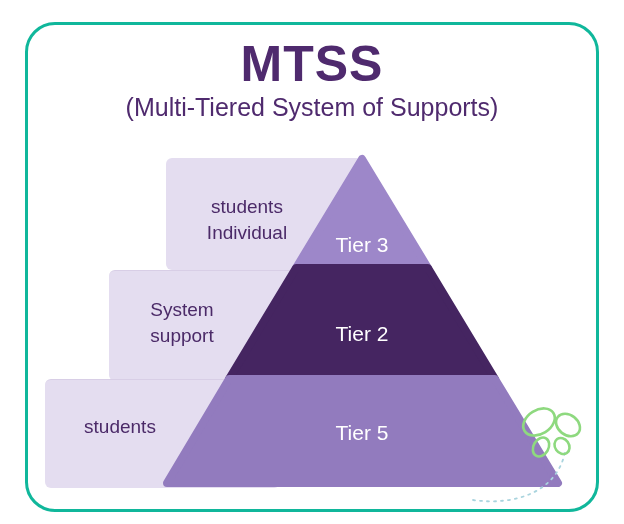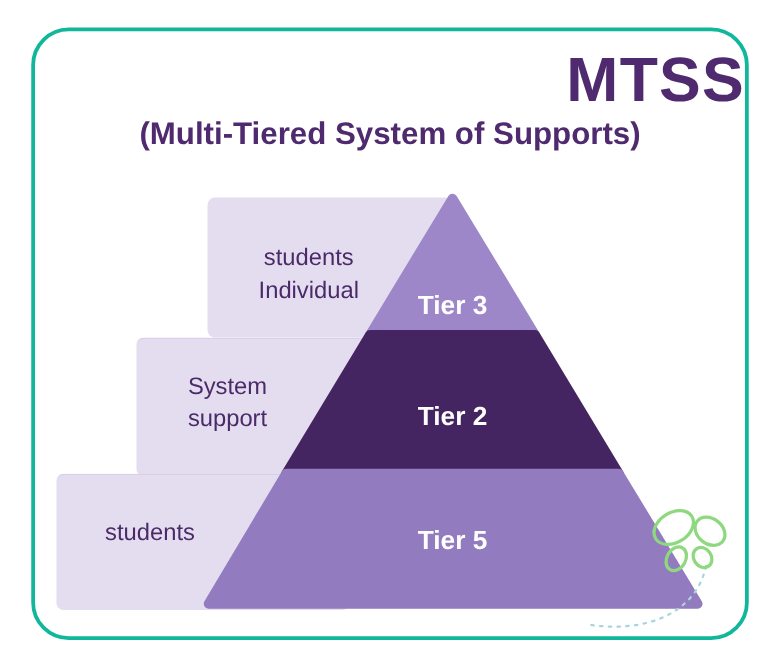--- a/index.html
+++ b/index.html
@@ -8,45 +8,45 @@
     font-family:"Liberation Sans", sans-serif;overflow:hidden;
   }
   .card{
     position:absolute;left:25px;top:22px;width:574px;height:490px;
     box-sizing:border-box;border:3px solid #10b79b;border-radius:30px;
     background:#ffffff;
   }
   .header{position:absolute;left:0;right:0;top:14px;text-align:center;}
   .title{
     margin:0;font-size:50px;line-height:1.0;font-weight:bold;
-    color:#4f2a6e;letter-spacing:1px;text-align:right;
+    color:#4f2a6e;letter-spacing:1px;
   }
   .subtitle{
-    margin:5px 0 0 0;font-size:25px;line-height:1.1;font-weight:bold;
+    margin:5px 0 0 0;font-size:25px;line-height:1.1;font-weight:normal;
     color:#4f2a6e;
   }
   .diagram{position:absolute;left:-3px;top:-3px;width:574px;height:490px;}
   .step{
     position:absolute;background:#e4ddf0;border-radius:6px;
   }
   .step.s2,.step.s3{border-top:1px solid rgba(160,140,190,0.18);}
   .step1{left:141px;top:136px;width:196px;height:112px;}
   .step2{left:84px;top:248px;width:221px;height:110px;}
   .step3{left:20px;top:357px;width:235px;height:108px;}
   .pyr-svg{position:absolute;left:0;top:0;width:574px;height:490px;}
   .step-label{
     position:absolute;width:140px;text-align:center;
     font-size:19px;line-height:26px;font-weight:500;color:#4b2a68;
   }
   .step-label.l1{left:152px;top:172px;}
   .step-label.l2{left:87px;top:275px;}
   .step-label.l3{left:25px;top:392px;}
   .tier-label{
     position:absolute;width:150px;text-align:center;
-    font-size:21px;line-height:26px;font-weight:700;color:#ffffff;
+    font-size:21px;line-height:26px;font-weight:400;color:#ffffff;
   }
   .tier-label.t3{left:262px;top:210px;}
   .tier-label.t2{left:262px;top:299px;}
   .tier-label.t1{left:262px;top:398px;}
   .decor-svg{position:absolute;left:440px;top:378px;width:120px;height:112px;}
 </style>
 </head>
 <body>
 
 <div class="card">

